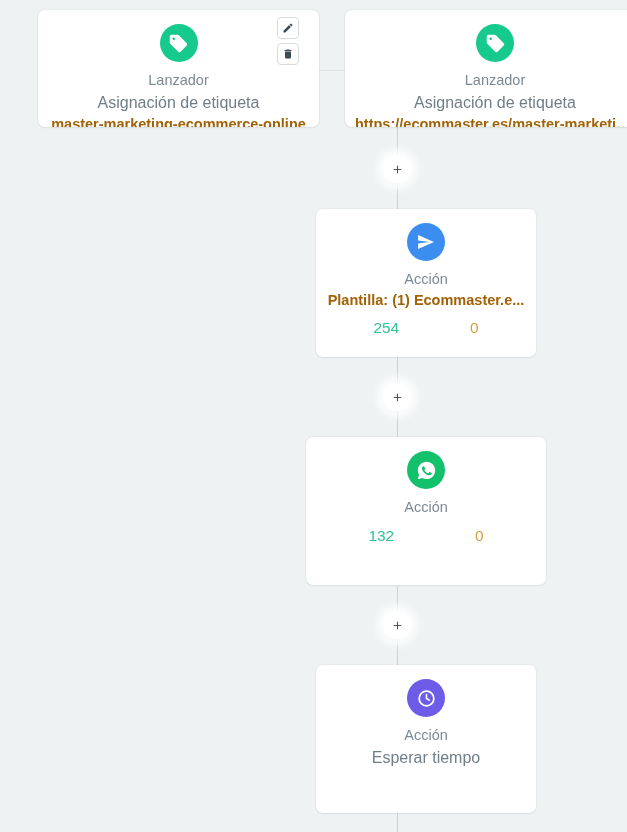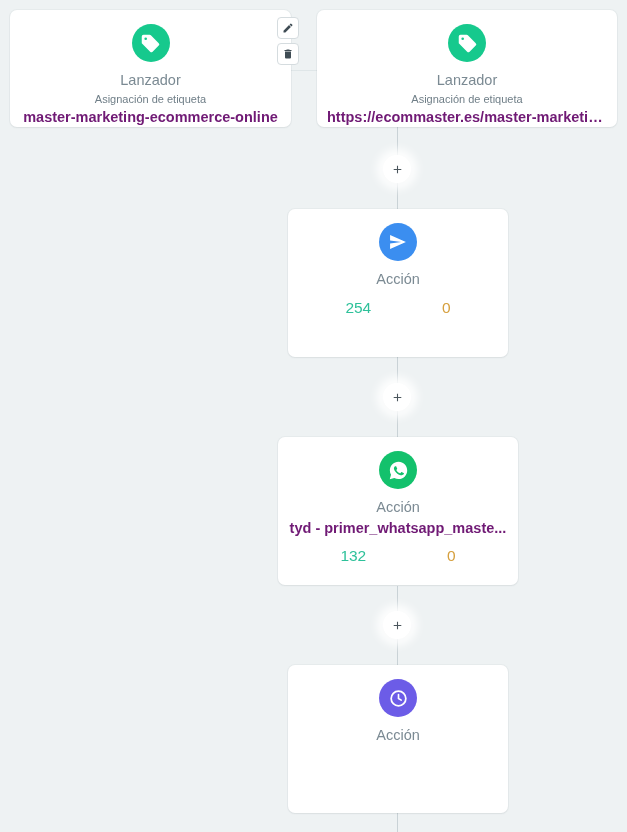--- a/index.html
+++ b/index.html
@@ -36,52 +36,53 @@
   
   .node {
     position: absolute;
     background: #ffffff;
     border-radius: 7px;
     box-shadow: 0 1px 2px rgba(35,50,60,.06), 0 0 0 1px rgba(35,50,60,.035);
     box-sizing: border-box;
     padding: 14px 10px 12px 10px;
     text-align: center;
     overflow: hidden;
+    margin-left: 28px;
   }
   .node-icon {
     width: 38px;
     height: 38px;
     border-radius: 50%;
     margin: 0 auto 9px auto;
     display: flex;
     align-items: center;
     justify-content: center;
   }
   .node-icon svg { display: block; }
 
   .node-kind {
     font-size: 14.5px;
     color: #7b8a93;
     line-height: 1.35;
     margin-bottom: 1px;
     font-weight: 400;
   }
   .node-sub {
-    font-size: 11px;
+    font-size: 16px;
     color: #6f7e87;
     line-height: 1.35;
     margin-bottom: 2px;
     font-weight: 400;
     white-space: nowrap;
     overflow: hidden;
     text-overflow: ellipsis;
   }
   .node-title {
     font-size: 14.5px;
-    color: #701a75;
+    color: #a16207;
     font-weight: bold;
     line-height: 1.35;
     white-space: nowrap;
     overflow: hidden;
     text-overflow: ellipsis;
   }
 
   .node-stats {
     display: flex;
     justify-content: space-around;
@@ -186,55 +187,56 @@
     </svg>
   </div>
 
   <div class="node" style="left:288px; top:209px; width:220px; height:148px;">
     <div class="node-icon" style="background:#3b8ef0;">
       <svg width="20" height="20" viewBox="0 0 24 24" fill="#ffffff" aria-hidden="true">
         <path d="M2.5 20.5L21.5 12 2.5 3.5l.01 6.61L16 12 2.51 13.89z"></path>
       </svg>
     </div>
     <div class="node-kind">Acción</div>
+    <div class="node-title">Plantilla: (1) Ecommaster.e...</div>
     <div class="node-stats">
       <span class="stat-ok">254</span>
       <span class="stat-err">0</span>
     </div>
   </div>
 
   <div class="plus-btn" style="left:383px; top:383px;">
     <svg width="13" height="13" viewBox="0 0 24 24" fill="#4a555c" aria-hidden="true">
       <path d="M19 11h-6V5h-2v6H5v2h6v6h2v-6h6z"></path>
     </svg>
   </div>
 
   <div class="node" style="left:278px; top:437px; width:240px; height:148px;">
     <div class="node-icon" style="background:#13c16c;">
       <svg width="21" height="21" viewBox="0 0 24 24" fill="#ffffff" aria-hidden="true">
         <path d="M12.04 2C6.58 2 2.13 6.45 2.13 11.91c0 1.75.46 3.45 1.32 4.95L2 22l5.25-1.38a9.86 9.86 0 0 0 4.79 1.22h.01c5.46 0 9.91-4.45 9.91-9.91C21.96 6.45 17.5 2 12.04 2zm5.8 14.06c-.24.68-1.42 1.31-1.95 1.35-.5.04-.98.22-3.3-.69-2.79-1.1-4.55-3.95-4.69-4.13-.13-.18-1.11-1.48-1.11-2.82 0-1.34.7-2 .95-2.27.24-.27.53-.34.71-.34h.51c.16 0 .39-.06.6.46.24.58.81 2 .88 2.15.07.14.12.31.02.49-.1.18-.15.29-.29.45l-.44.5c-.14.14-.29.3-.13.59.17.29.74 1.22 1.59 1.98 1.09.97 2.01 1.27 2.3 1.41.29.15.46.12.63-.07.17-.2.73-.85.93-1.14.19-.29.39-.24.65-.15.27.1 1.69.8 1.98.94.29.15.48.22.55.34.07.12.07.69-.17 1.37z"></path>
       </svg>
     </div>
     <div class="node-kind">Acción</div>
-    <div class="node-title">tyd - primer_whatsapp_maste...</div>
     <div class="node-stats">
       <span class="stat-ok">132</span>
       <span class="stat-err">0</span>
     </div>
   </div>
 
   <div class="plus-btn" style="left:383px; top:611px;">
     <svg width="13" height="13" viewBox="0 0 24 24" fill="#4a555c" aria-hidden="true">
       <path d="M19 11h-6V5h-2v6H5v2h6v6h2v-6h6z"></path>
     </svg>
   </div>
 
   <div class="node" style="left:288px; top:665px; width:220px; height:148px;">
     <div class="node-icon" style="background:#6c5ce7;">
       <svg width="21" height="21" viewBox="0 0 24 24" aria-hidden="true">
         <circle cx="12" cy="12" r="8.4" fill="none" stroke="#ffffff" stroke-width="2"></circle>
         <path d="M12 7.4V12l3.1 1.9" fill="none" stroke="#ffffff" stroke-width="1.9" stroke-linecap="round"></path>
       </svg>
     </div>
     <div class="node-kind">Acción</div>
+    <div class="node-sub">Esperar tiempo</div>
   </div>
 
 </div>
 
 </body></html>

